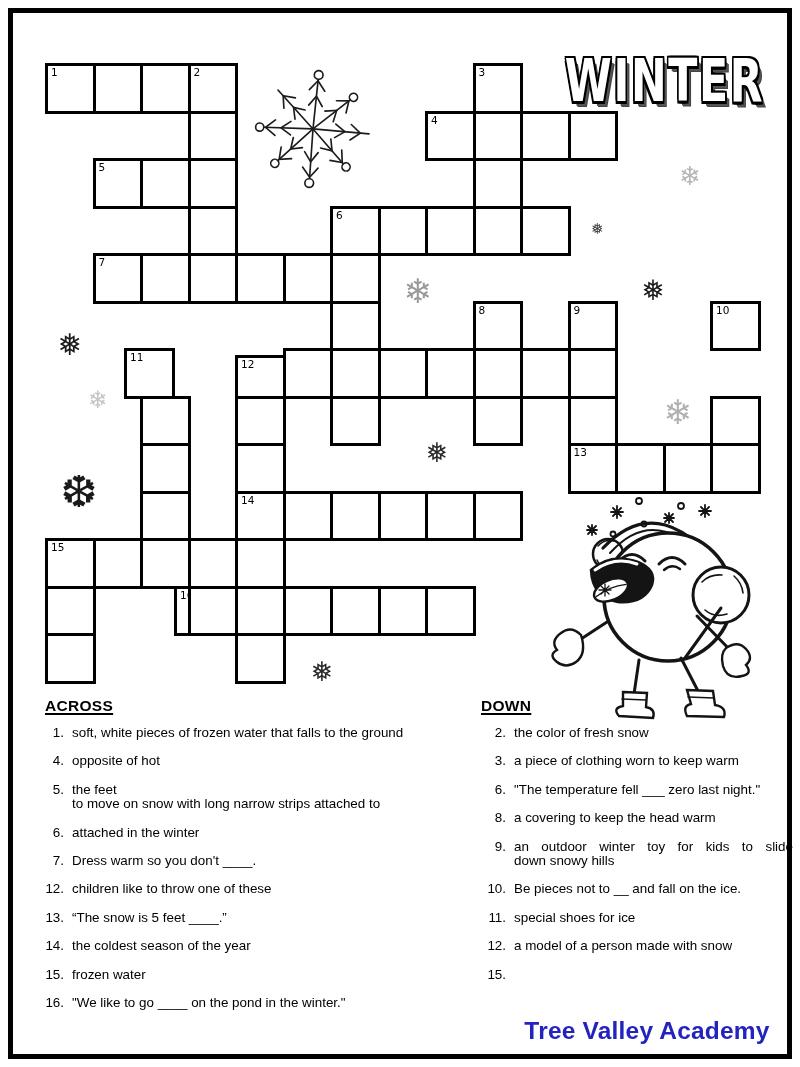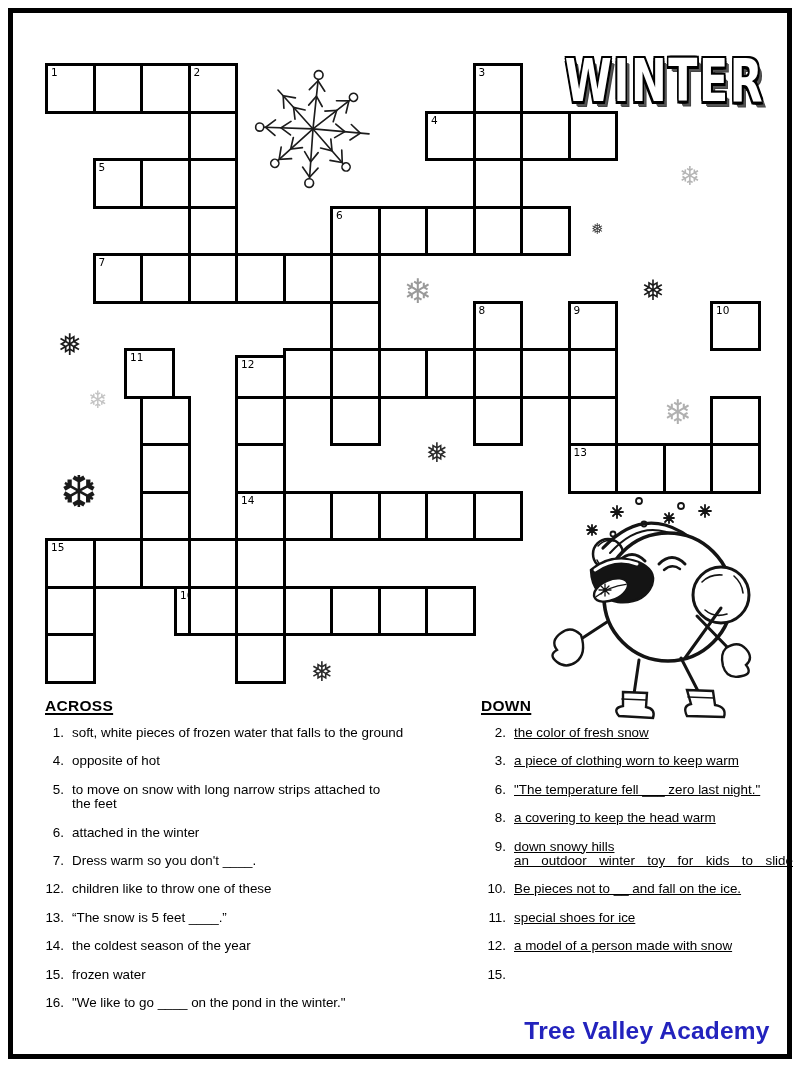--- a/index.html
+++ b/index.html
@@ -34,21 +34,21 @@
   .clue-col{position:absolute;z-index:4;}
   .clue-head{font-size:15.5px;font-weight:bold;letter-spacing:.3px;
              text-decoration:underline;text-decoration-thickness:2px;text-underline-offset:2px;}
   .clue-list{margin-top:11px;}
   .clue-item{display:flex;margin-bottom:14px;font-size:13.4px;line-height:14.4px;}
   .clue-num{flex:0 0 auto;text-align:right;margin-right:8px;}
   .across .clue-num{width:19px;}
   .down .clue-num{width:25px;}
   .clue-text{flex:1 1 auto;}
   .across .clue-text{max-width:382px;}
-  .down .clue-text{width:274px;text-decoration:underline;}
+  .down .clue-text{width:274px;}
   .clue-line{white-space:nowrap;}
   .clue-line.stretch{white-space:normal;text-align:justify;text-align-last:justify;}
 
   .brand{position:absolute;left:498px;top:1017px;width:298px;text-align:center;z-index:4;
          font-size:24.5px;font-weight:bold;letter-spacing:.2px;}
 </style>
 </head>
 <body>
 
 <div class="page">
@@ -304,22 +304,22 @@
         </div>
         <div class="clue-item">
           <span class="clue-num">4.</span>
           <span class="clue-text">
             <div class="clue-line">opposite of hot</div>
           </span>
         </div>
         <div class="clue-item">
           <span class="clue-num">5.</span>
           <span class="clue-text">
+            <div class="clue-line">the feet</div>
             <div class="clue-line">to move on snow with long narrow strips attached to</div>
-            <div class="clue-line">the feet</div>
           </span>
         </div>
         <div class="clue-item">
           <span class="clue-num">6.</span>
           <span class="clue-text">
             <div class="clue-line">attached in the winter</div>
           </span>
         </div>
         <div class="clue-item">
           <span class="clue-num">7.</span>
@@ -383,22 +383,22 @@
         </div>
         <div class="clue-item">
           <span class="clue-num">8.</span>
           <span class="clue-text">
             <div class="clue-line">a covering to keep the head warm</div>
           </span>
         </div>
         <div class="clue-item">
           <span class="clue-num">9.</span>
           <span class="clue-text">
+            <div class="clue-line stretch">an outdoor winter toy for kids to slide</div>
             <div class="clue-line">down snowy hills</div>
-            <div class="clue-line stretch">an outdoor winter toy for kids to slide</div>
           </span>
         </div>
         <div class="clue-item">
           <span class="clue-num">10.</span>
           <span class="clue-text">
             <div class="clue-line">Be pieces not to __ and fall on the ice.</div>
           </span>
         </div>
         <div class="clue-item">
           <span class="clue-num">11.</span>

